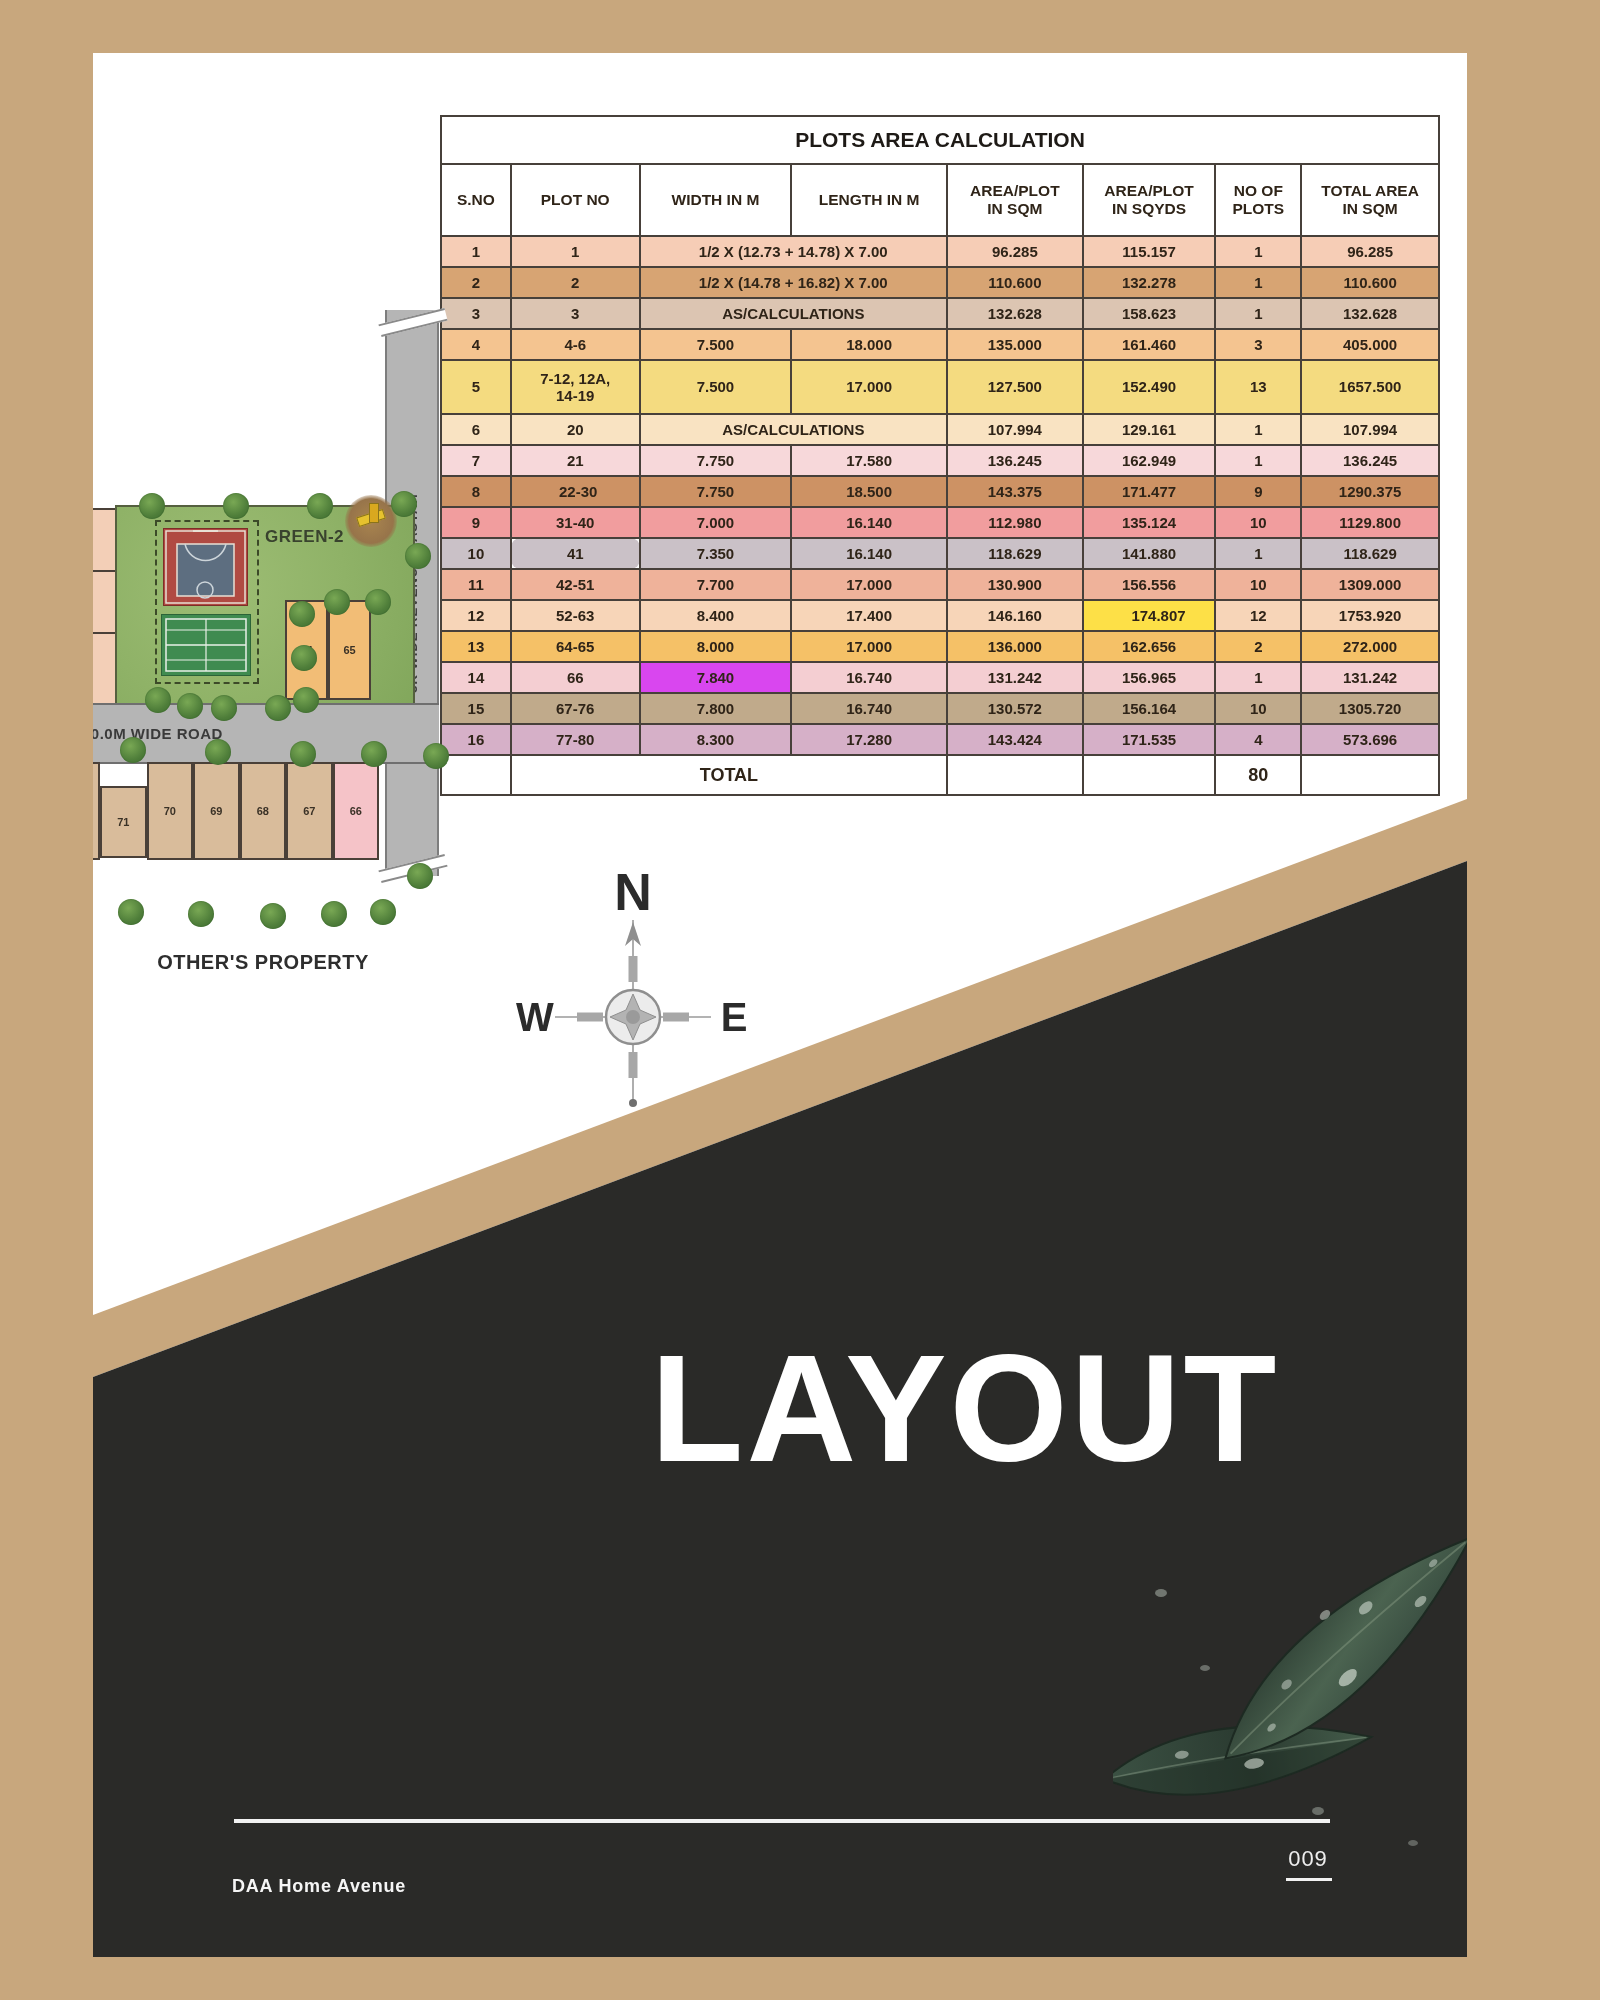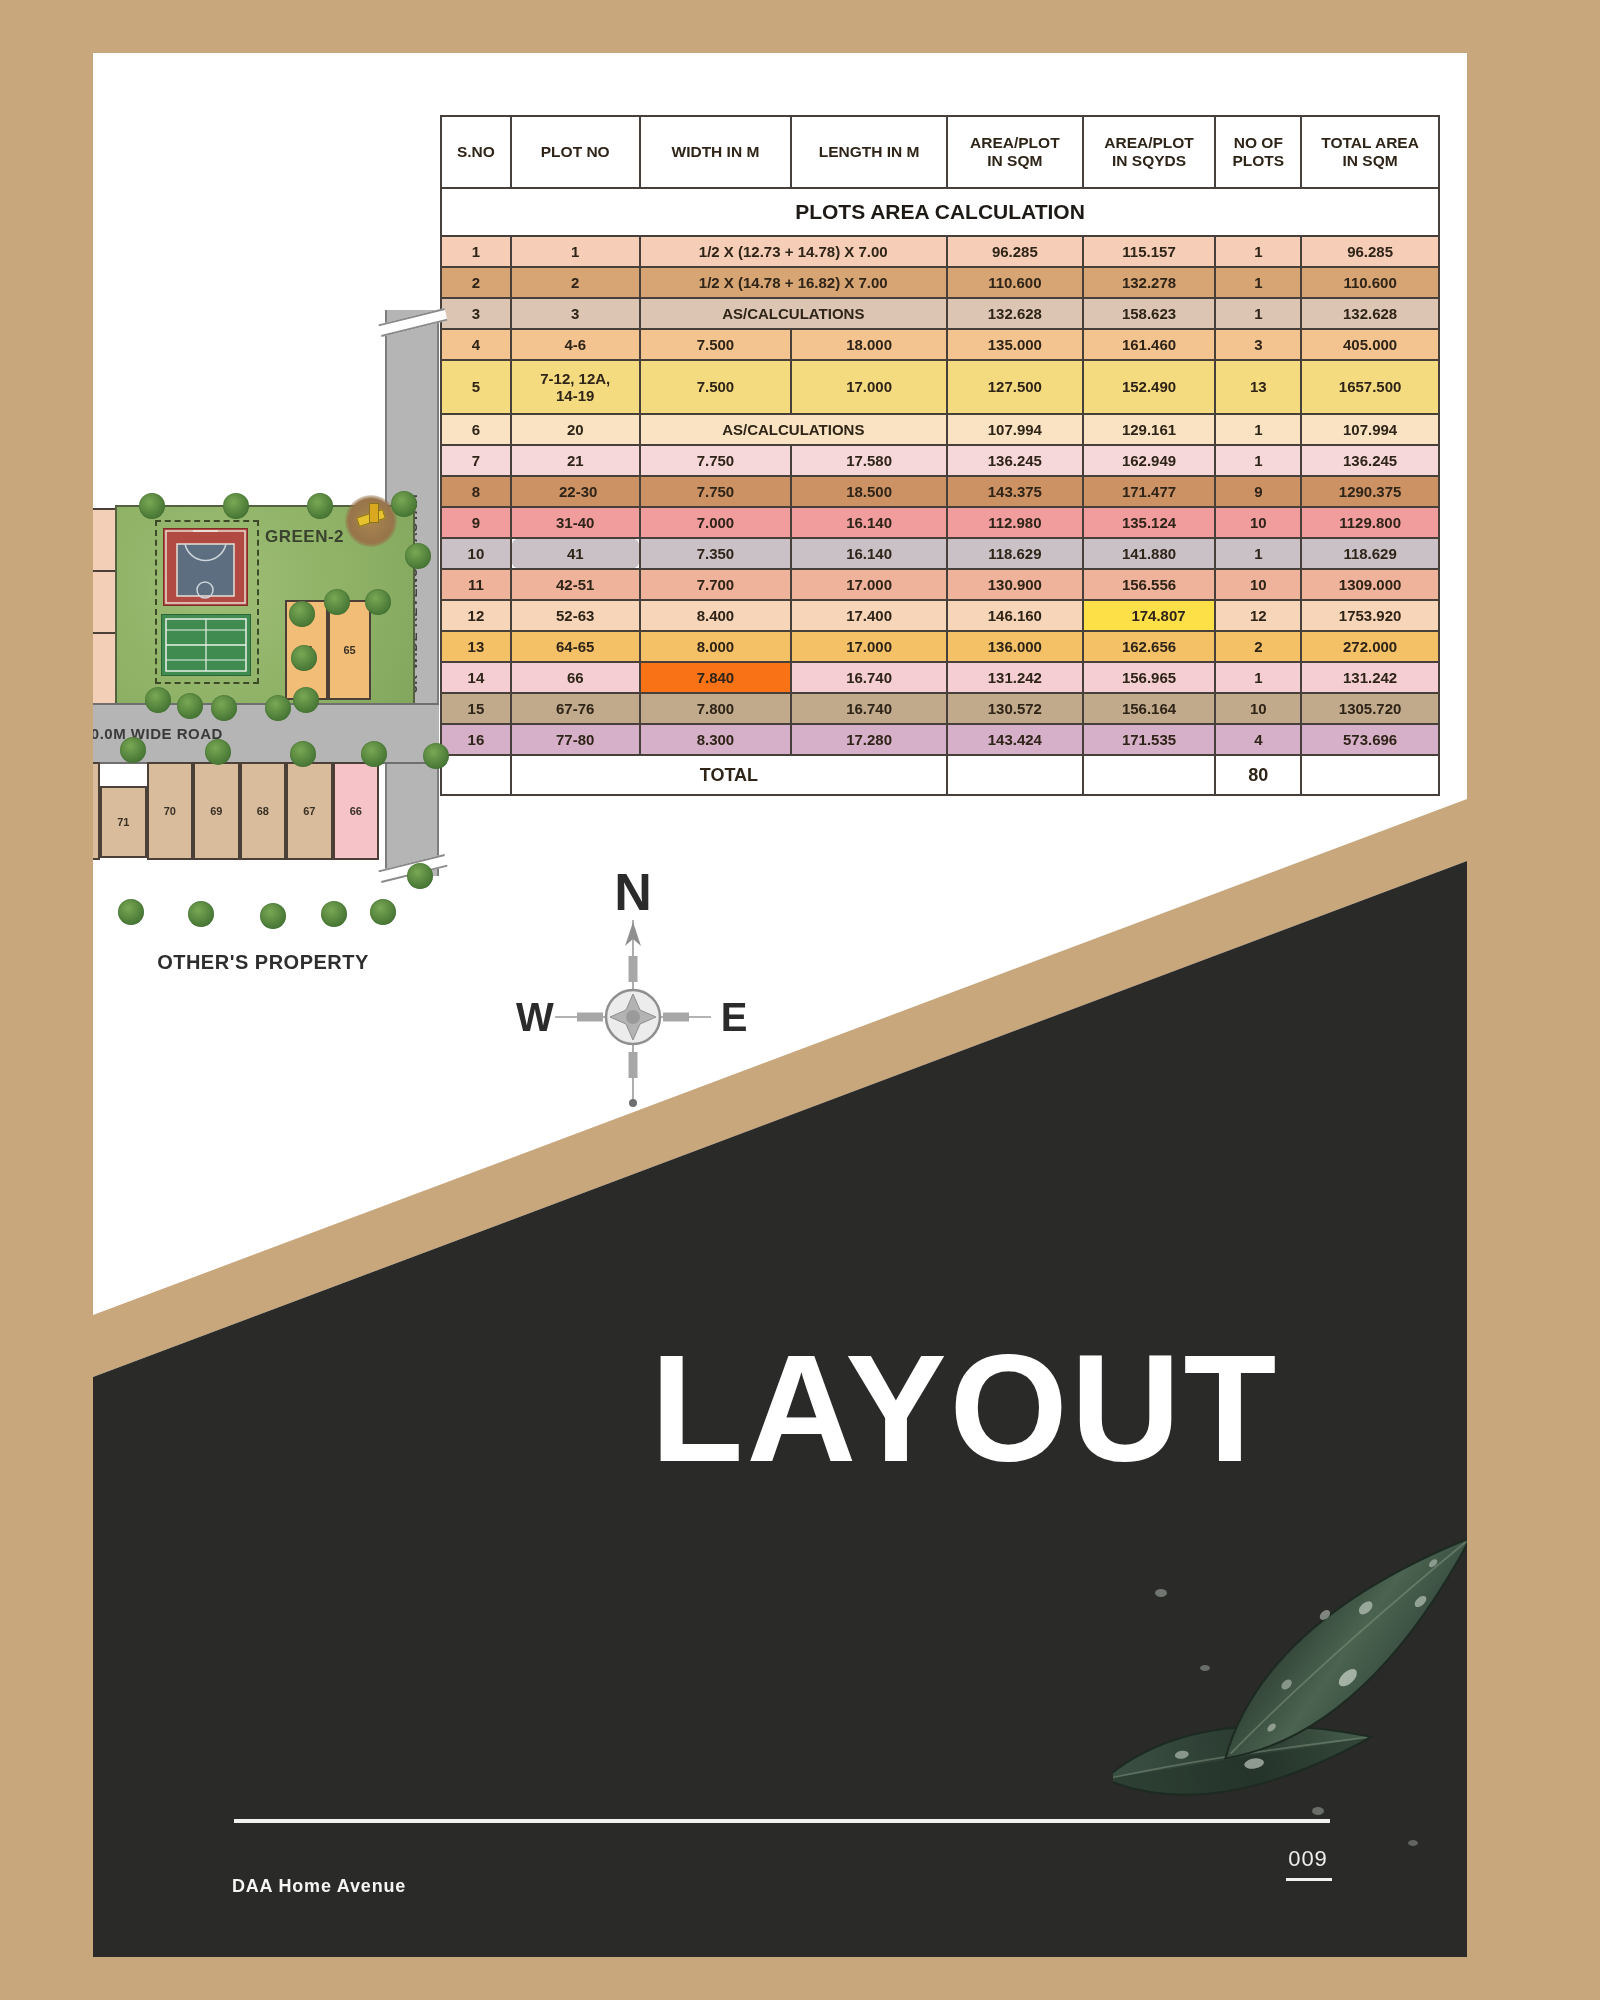--- a/index.html
+++ b/index.html
@@ -147,37 +147,37 @@
       <col style="width:7%">
         <col style="width:12.9%">
         <col style="width:15.2%">
         <col style="width:15.6%">
       <col style="width:13.6%">
         <col style="width:13.3%">
         <col style="width:8.6%">
         <col style="width:13.8%">
     </colgroup>
     <thead>
+      <tr>
+        <th class="title-cell" colspan="8">PLOTS AREA CALCULATION</th>
+      </tr>
       <tr id="header-row">
           <th>S.NO</th>
           <th>PLOT NO</th>
           <th>WIDTH IN M</th>
           <th>LENGTH IN M</th>
           <th>AREA/PLOT
 IN SQM</th>
           <th>AREA/PLOT
 IN SQYDS</th>
           <th>NO OF
 PLOTS</th>
           <th>TOTAL AREA
 IN SQM</th>
         </tr>
-      <tr>
-        <th class="title-cell" colspan="8">PLOTS AREA CALCULATION</th>
-      </tr>
     </thead>
     <tbody id="plot-rows">
         <tr>
           <td style="background: rgb(246, 205, 182);">1</td>
           <td style="background: rgb(246, 205, 182);">1</td>
           <td colspan="2" style="background: rgb(246, 205, 182);">1/2 X (12.73 + 14.78) X 7.00</td>
           <td style="background: rgb(246, 205, 182);">96.285</td>
           <td style="background: rgb(246, 205, 182);">115.157</td>
           <td style="background: rgb(246, 205, 182);">1</td>
           <td style="background: rgb(246, 205, 182);">96.285</td>
@@ -296,21 +296,21 @@
           <td style="background: rgb(245, 193, 103);">8.000</td>
           <td style="background: rgb(245, 193, 103);">17.000</td>
           <td style="background: rgb(245, 193, 103);">136.000</td>
           <td style="background: rgb(245, 193, 103);">162.656</td>
           <td style="background: rgb(245, 193, 103);">2</td>
           <td style="background: rgb(245, 193, 103);">272.000</td>
         </tr>
         <tr>
           <td style="background: rgb(244, 206, 210);">14</td>
           <td style="background: rgb(244, 206, 210);">66</td>
-          <td style="background: #f97316;">7.840</td>
+          <td style="background: #d946ef;">7.840</td>
           <td style="background: rgb(244, 206, 210);">16.740</td>
           <td style="background: rgb(244, 206, 210);">131.242</td>
           <td style="background: rgb(244, 206, 210);">156.965</td>
           <td style="background: rgb(244, 206, 210);">1</td>
           <td style="background: rgb(244, 206, 210);">131.242</td>
         </tr>
         <tr>
           <td style="background: rgb(192, 170, 139);">15</td>
           <td style="background: rgb(192, 170, 139);">67-76</td>
           <td style="background: rgb(192, 170, 139);">7.800</td>

